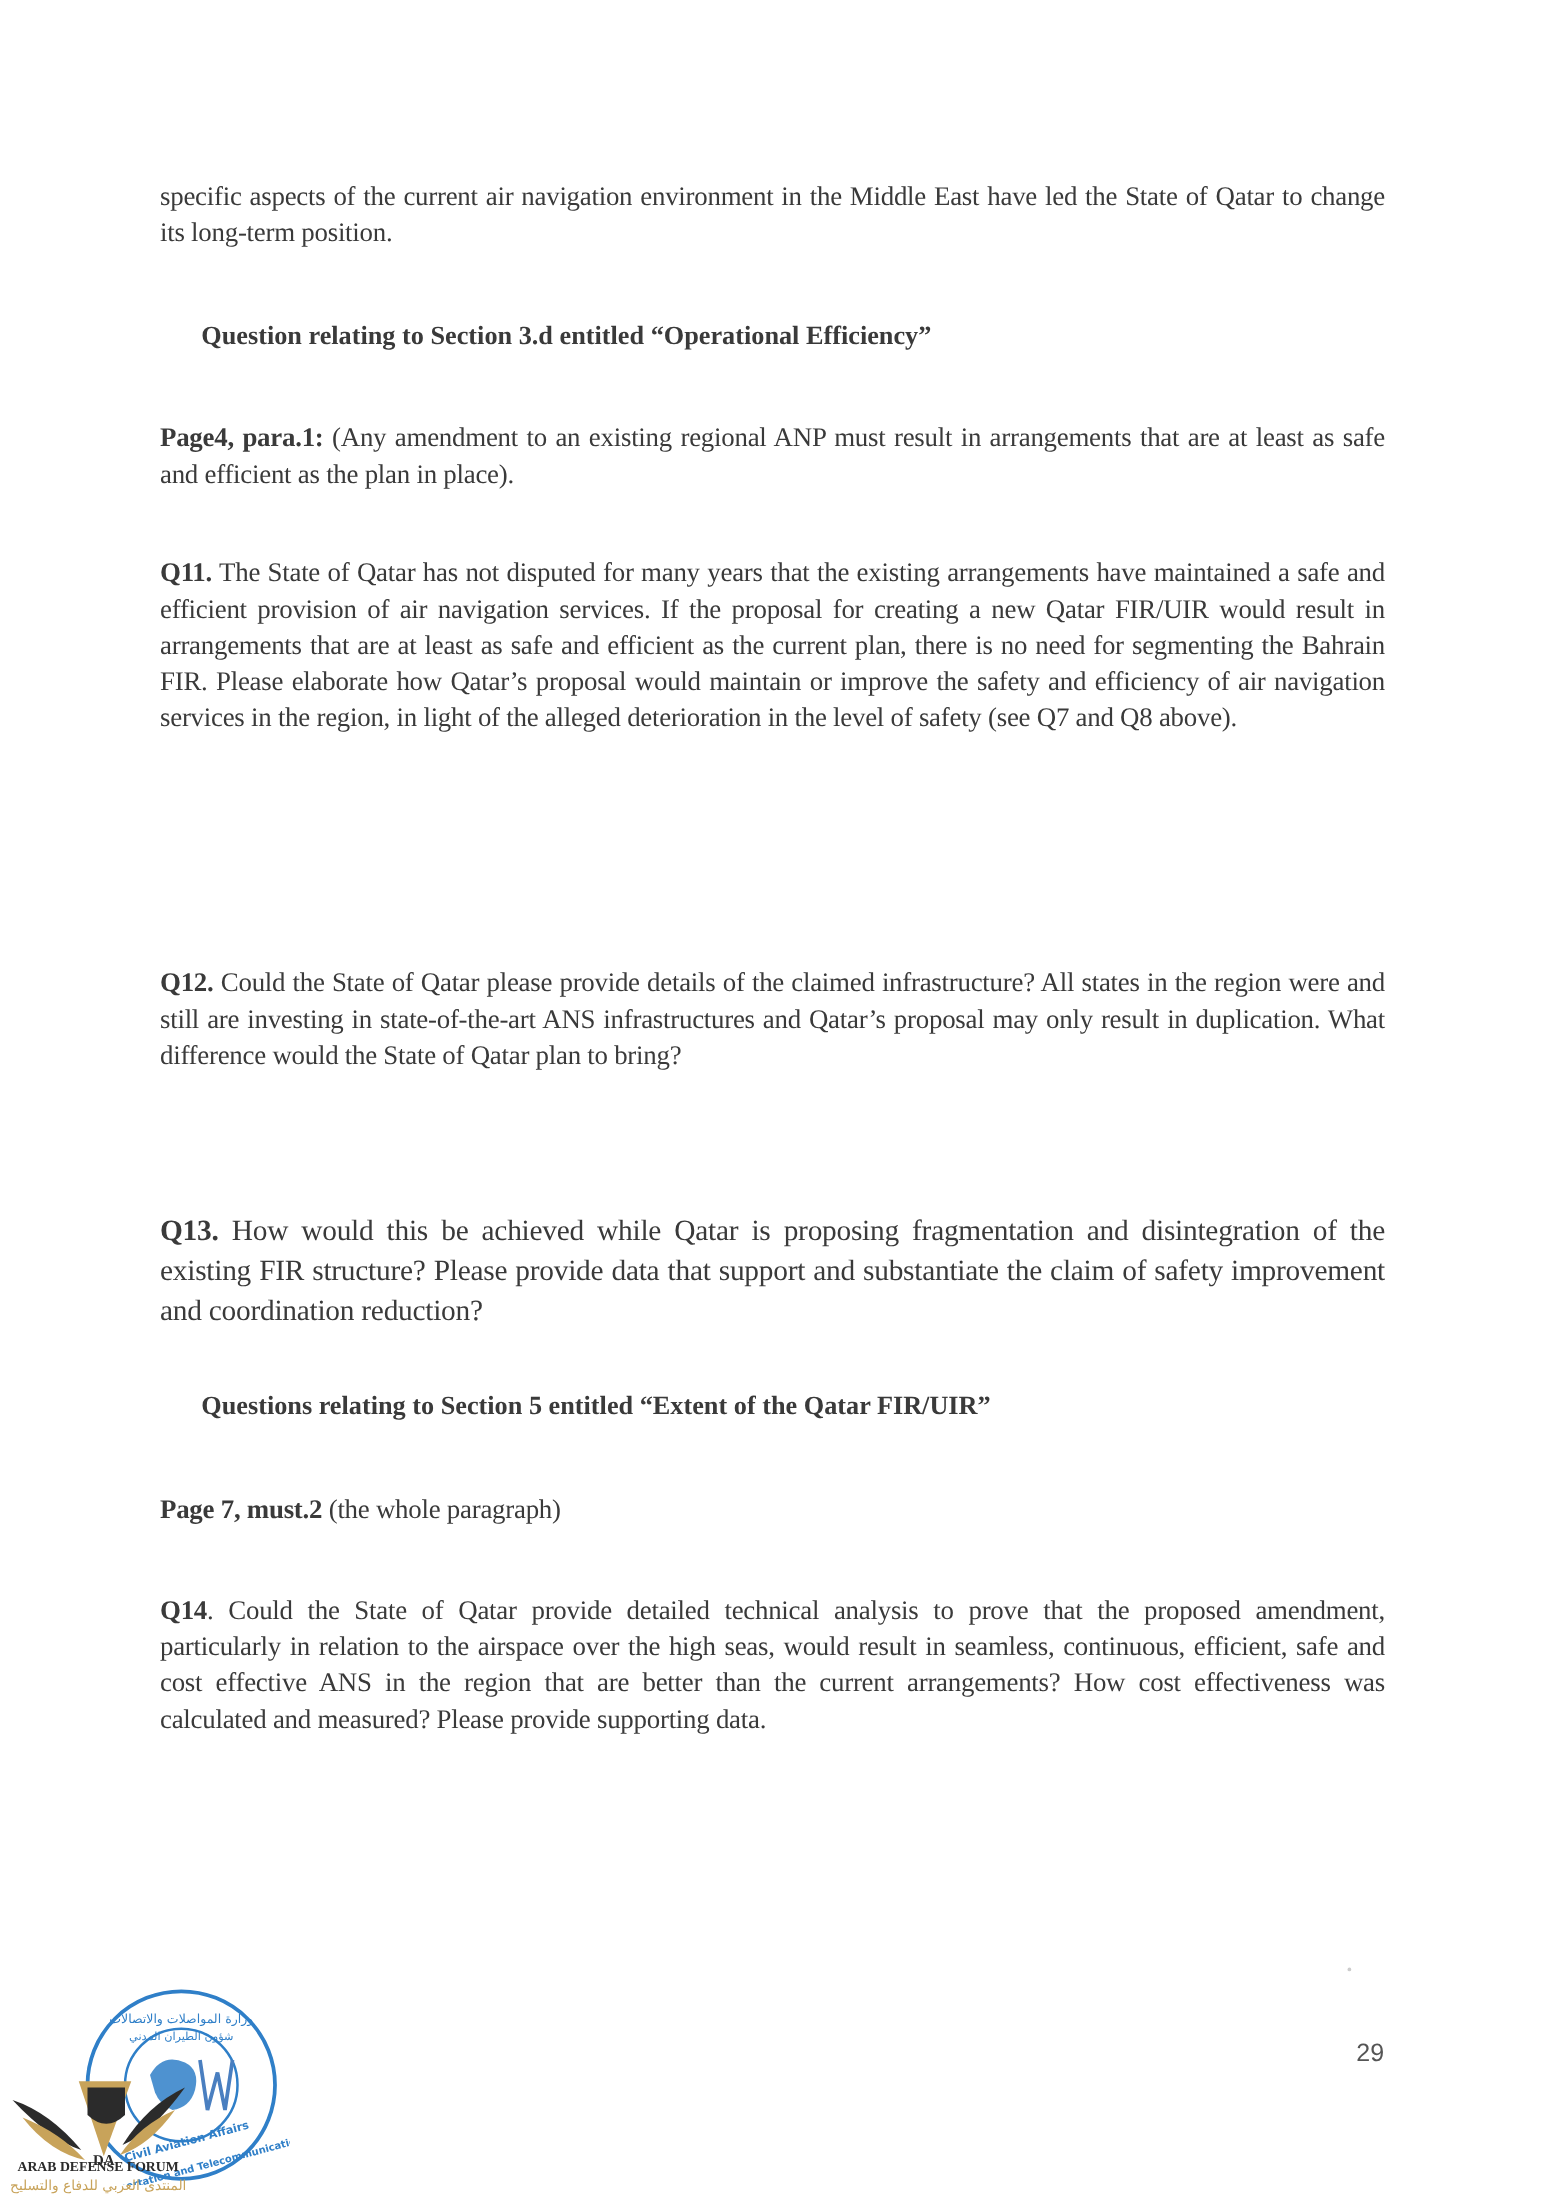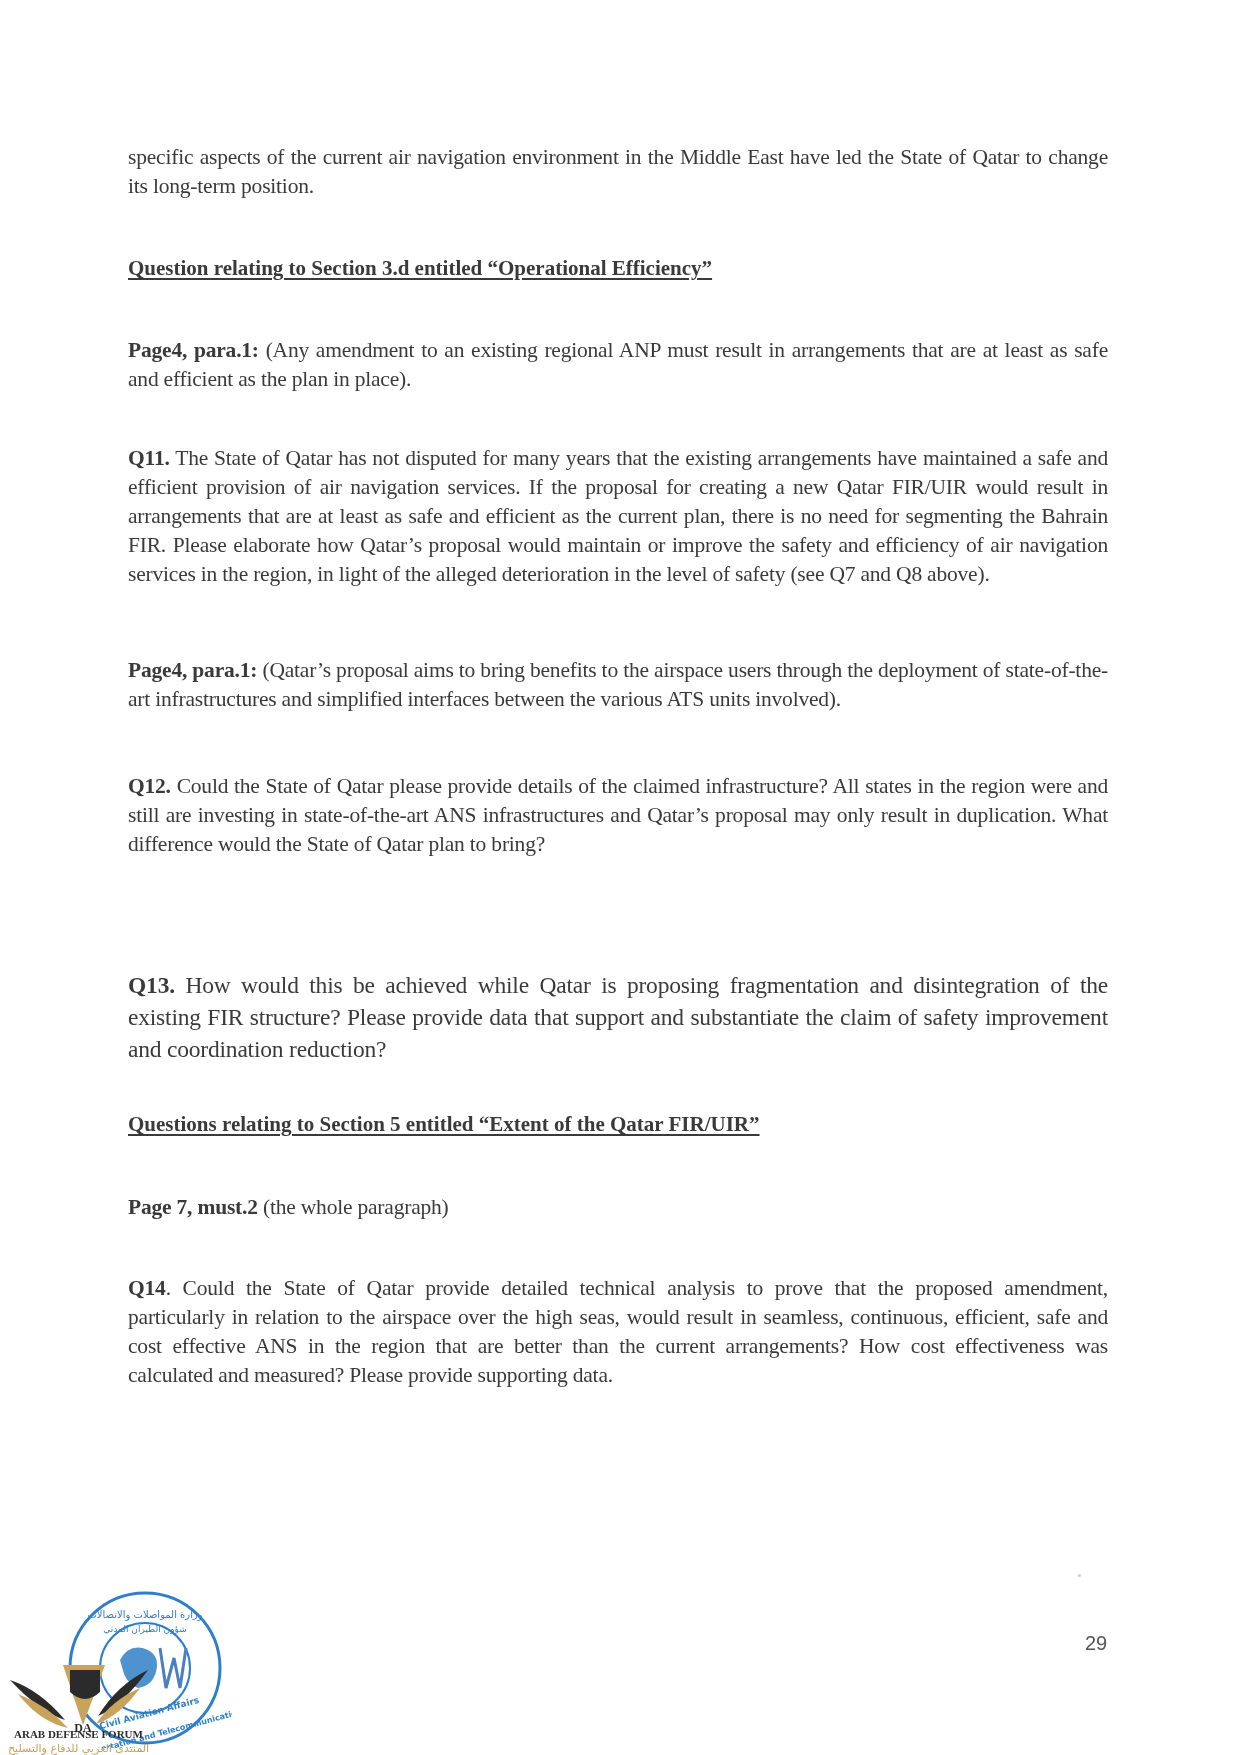--- a/index.html
+++ b/index.html
@@ -3,21 +3,21 @@
 <meta charset="utf-8">
 <style>
   html, body { margin: 0; padding: 0; background: #ffffff; }
   body { width: 1242px; height: 1755px; position: relative; overflow: hidden;
          font-family: "Liberation Serif", "DejaVu Serif", serif; color: #3a3a3a; }
   .page { position: absolute; left: 0; top: 0; width: 1242px; height: 1569px; }
   .blk { position: absolute; left: 128px; width: 980px; margin: 0; }
   .p { font-size: 21.5px; line-height: 29px; text-align: justify; letter-spacing: -0.2px; }
   .p.large { font-size: 23.5px; line-height: 32px; }
   .b { font-weight: bold; }
-  .heading { font-size: 21px; font-weight: bold; text-decoration: underline; text-underline-offset: 3px; }
+  .heading { font-size: 21px; font-weight: bold; text-underline-offset: 3px; margin-left: 33px; }
   .page-number { position: absolute; left: 1085px; top: 1632px; font-family: "Liberation Sans", sans-serif;
                  font-size: 20px; color: #555; }
   .stamp { position: absolute; left: 50px; top: 1588px; width: 182px; height: 160px; }
   .logo { position: absolute; left: 8px; top: 1650px; width: 170px; height: 105px; }
   .logo-text { position: absolute; left: 14px; top: 1728px; font-size: 11px; font-weight: bold; color: #2b2b2b; font-family: "Liberation Serif", serif; }
   .logo-ar { position: absolute; left: 8px; top: 1742px; font-size: 11px; color: #c8a35a; font-family: "DejaVu Sans", sans-serif; }
   .speck { position: absolute; width: 3px; height: 3px; background: #ccc; border-radius: 50%; left: 1078px; top: 1574px; }
 </style>
 </head>
 <body>
@@ -25,21 +25,20 @@
 <div class="page">
 
   <p class="blk p" style="top:143px;">specific aspects of the current air navigation environment in the Middle East have led the State of Qatar to change its long-term position.</p>
 
   <p class="blk heading" style="top:256px;">Question relating to Section 3.d entitled “Operational Efficiency”</p>
 
   <p class="blk p" style="top:336px;"><span class="b">Page4, para.1:</span><span> (Any amendment to an existing regional ANP must result in arrangements that are at least as safe and efficient as the plan in place).</span></p>
 
   <p class="blk p" style="top:444px;"><span class="b">Q11.</span><span> The State of Qatar has not disputed for many years that the existing arrangements have maintained a safe and efficient provision of air navigation services. If the proposal for creating a new Qatar FIR/UIR would result in arrangements that are at least as safe and efficient as the current plan, there is no need for segmenting the Bahrain FIR. Please elaborate how Qatar’s proposal would maintain or improve the safety and efficiency of air navigation services in the region, in light of the alleged deterioration in the level of safety (see Q7 and Q8 above).</span></p>
 
-  <p class="blk p" style="top:656px;"><span class="b">Page4, para.1:</span><span> (Qatar’s proposal aims to bring benefits to the airspace users through the deployment of state-of-the-art infrastructures and simplified interfaces between the various ATS units involved).</span></p>
 
   <p class="blk p" style="top:772px;"><span class="b">Q12.</span><span> Could the State of Qatar please provide details of the claimed infrastructure?  All states in the region were and still are investing in state-of-the-art ANS infrastructures and Qatar’s proposal may only result in duplication. What difference would the State of Qatar plan to bring?</span></p>
 
 
   <p class="blk p large" style="top:969px;"><span class="b">Q13.</span><span> How would this be achieved while Qatar is proposing fragmentation and disintegration of the existing FIR structure? Please provide data that support and substantiate the claim of safety improvement and coordination reduction?</span></p>
 
   <p class="blk heading" style="top:1112px;">Questions relating to Section 5 entitled “Extent of the Qatar FIR/UIR”</p>
 
   <p class="blk p" style="top:1193px;"><span class="b">Page 7, must.2</span><span> (the whole paragraph)</span></p>
 

